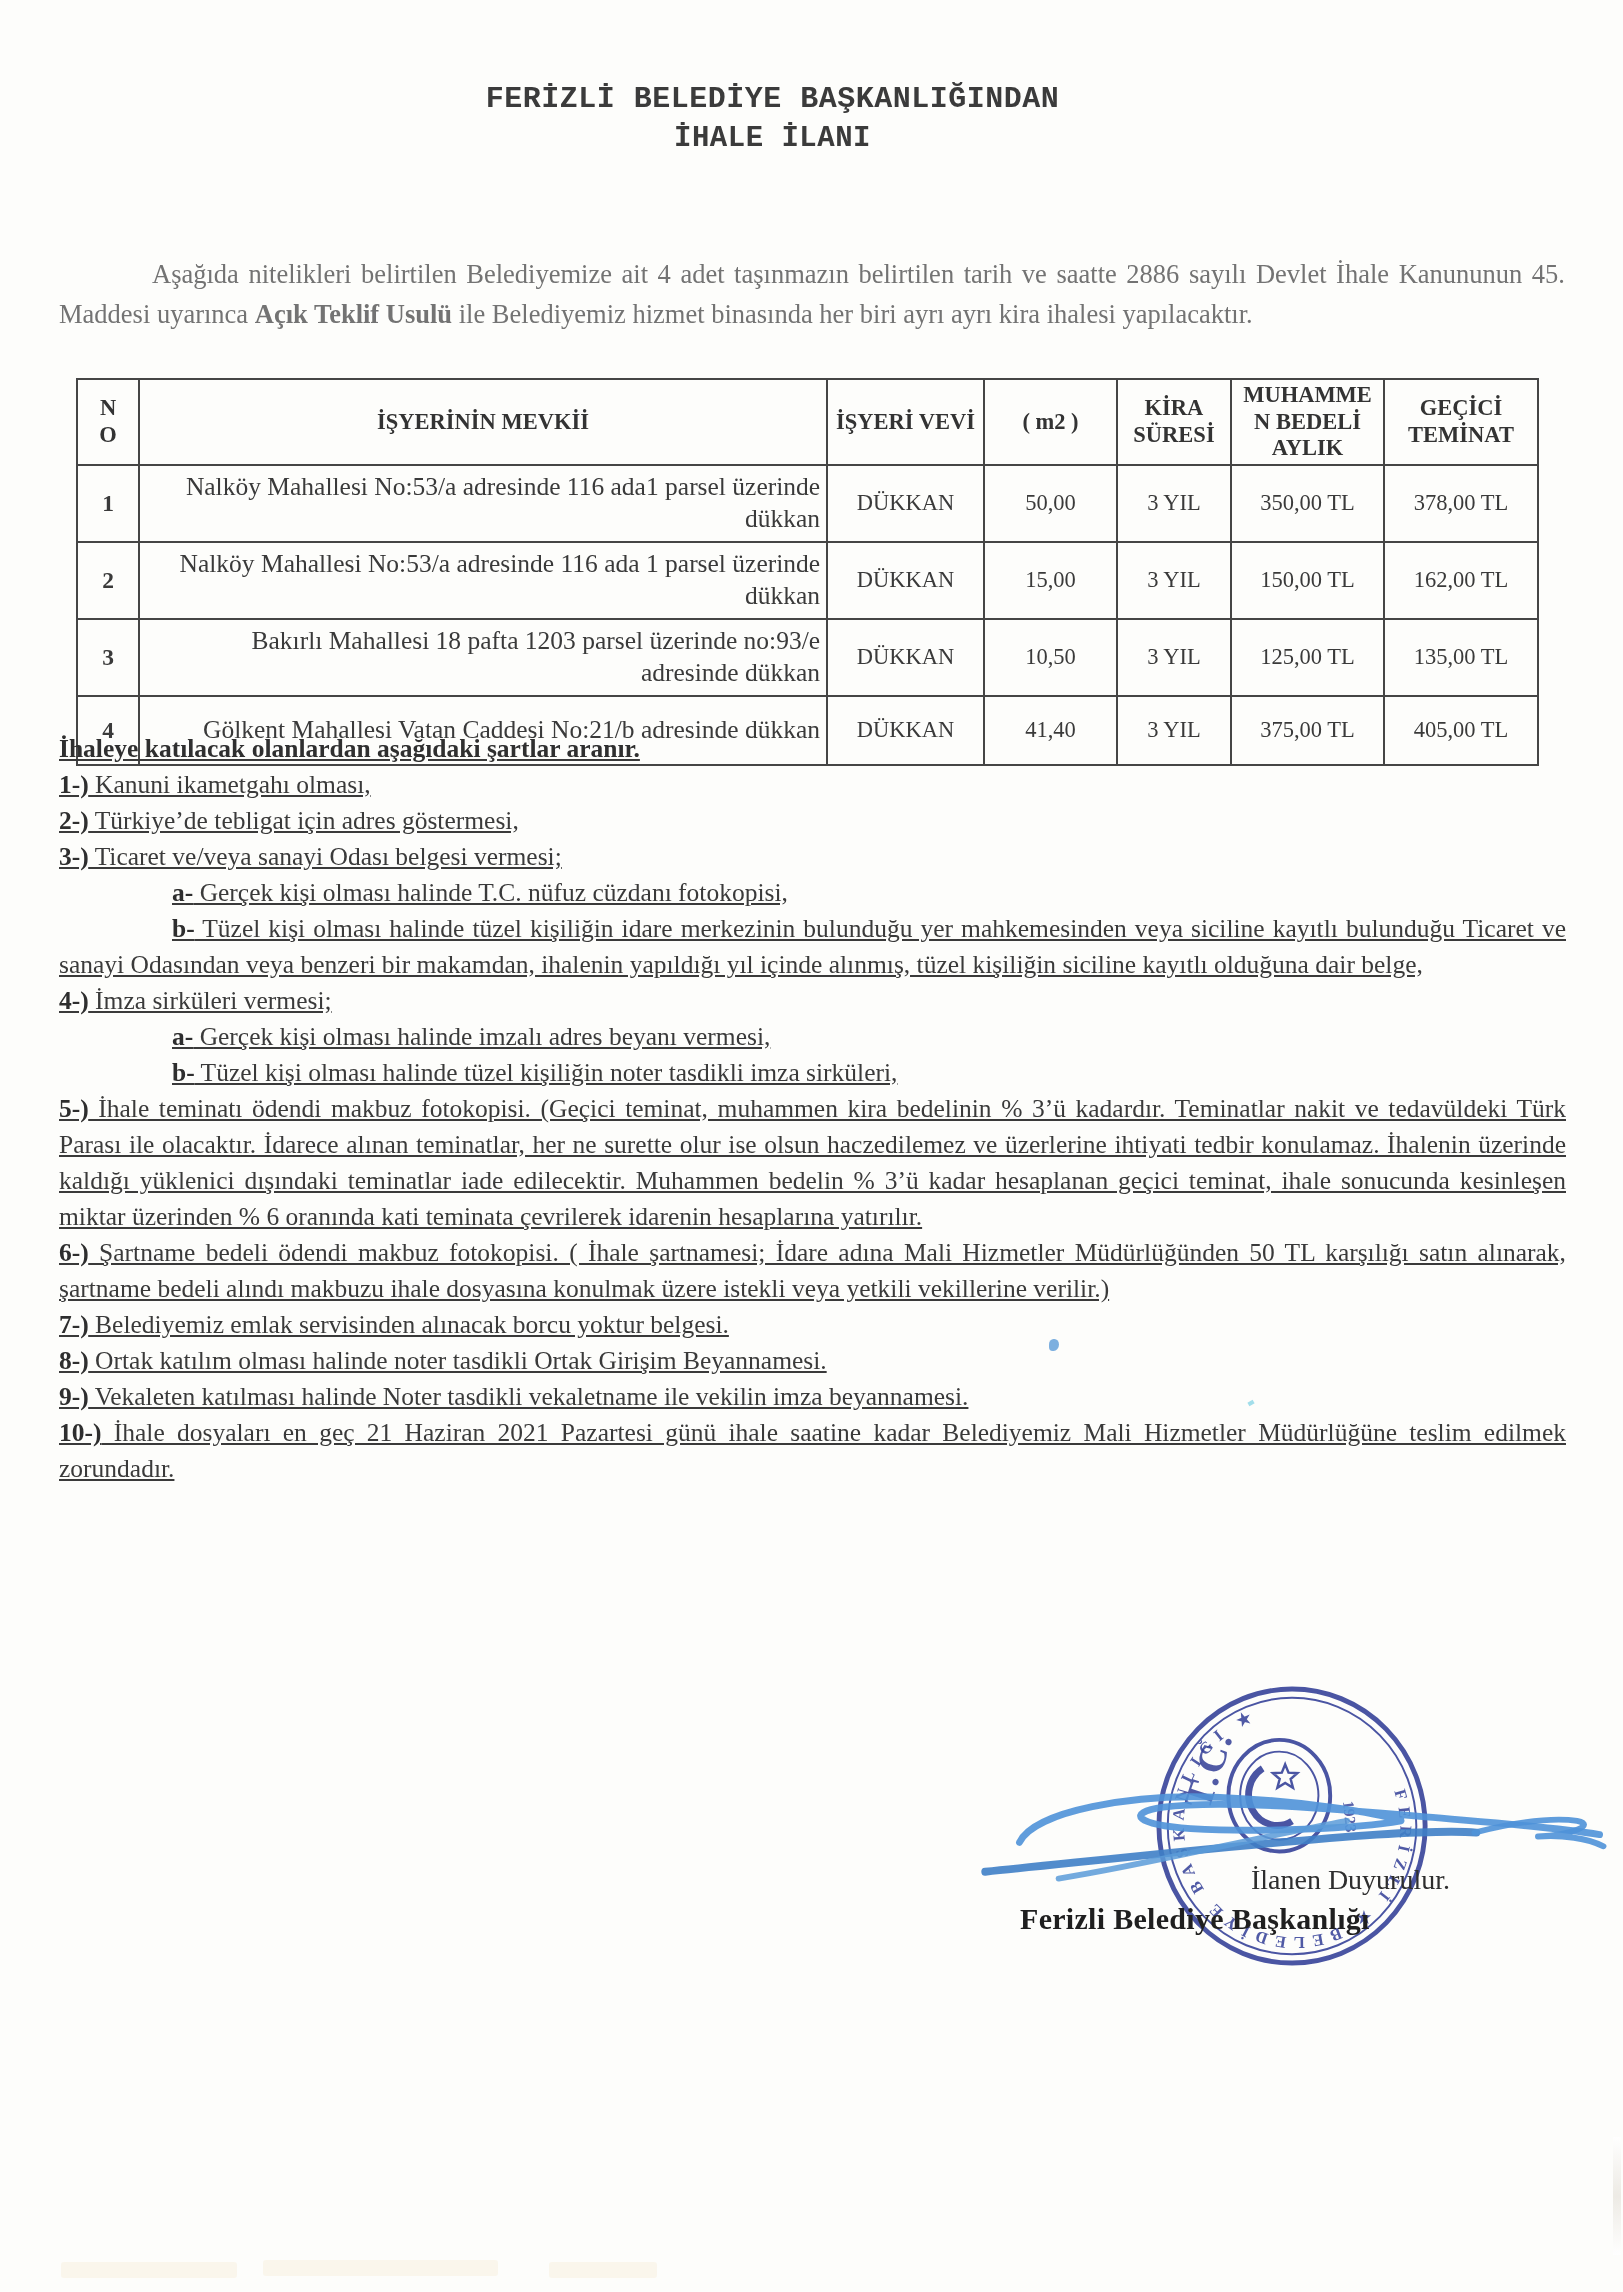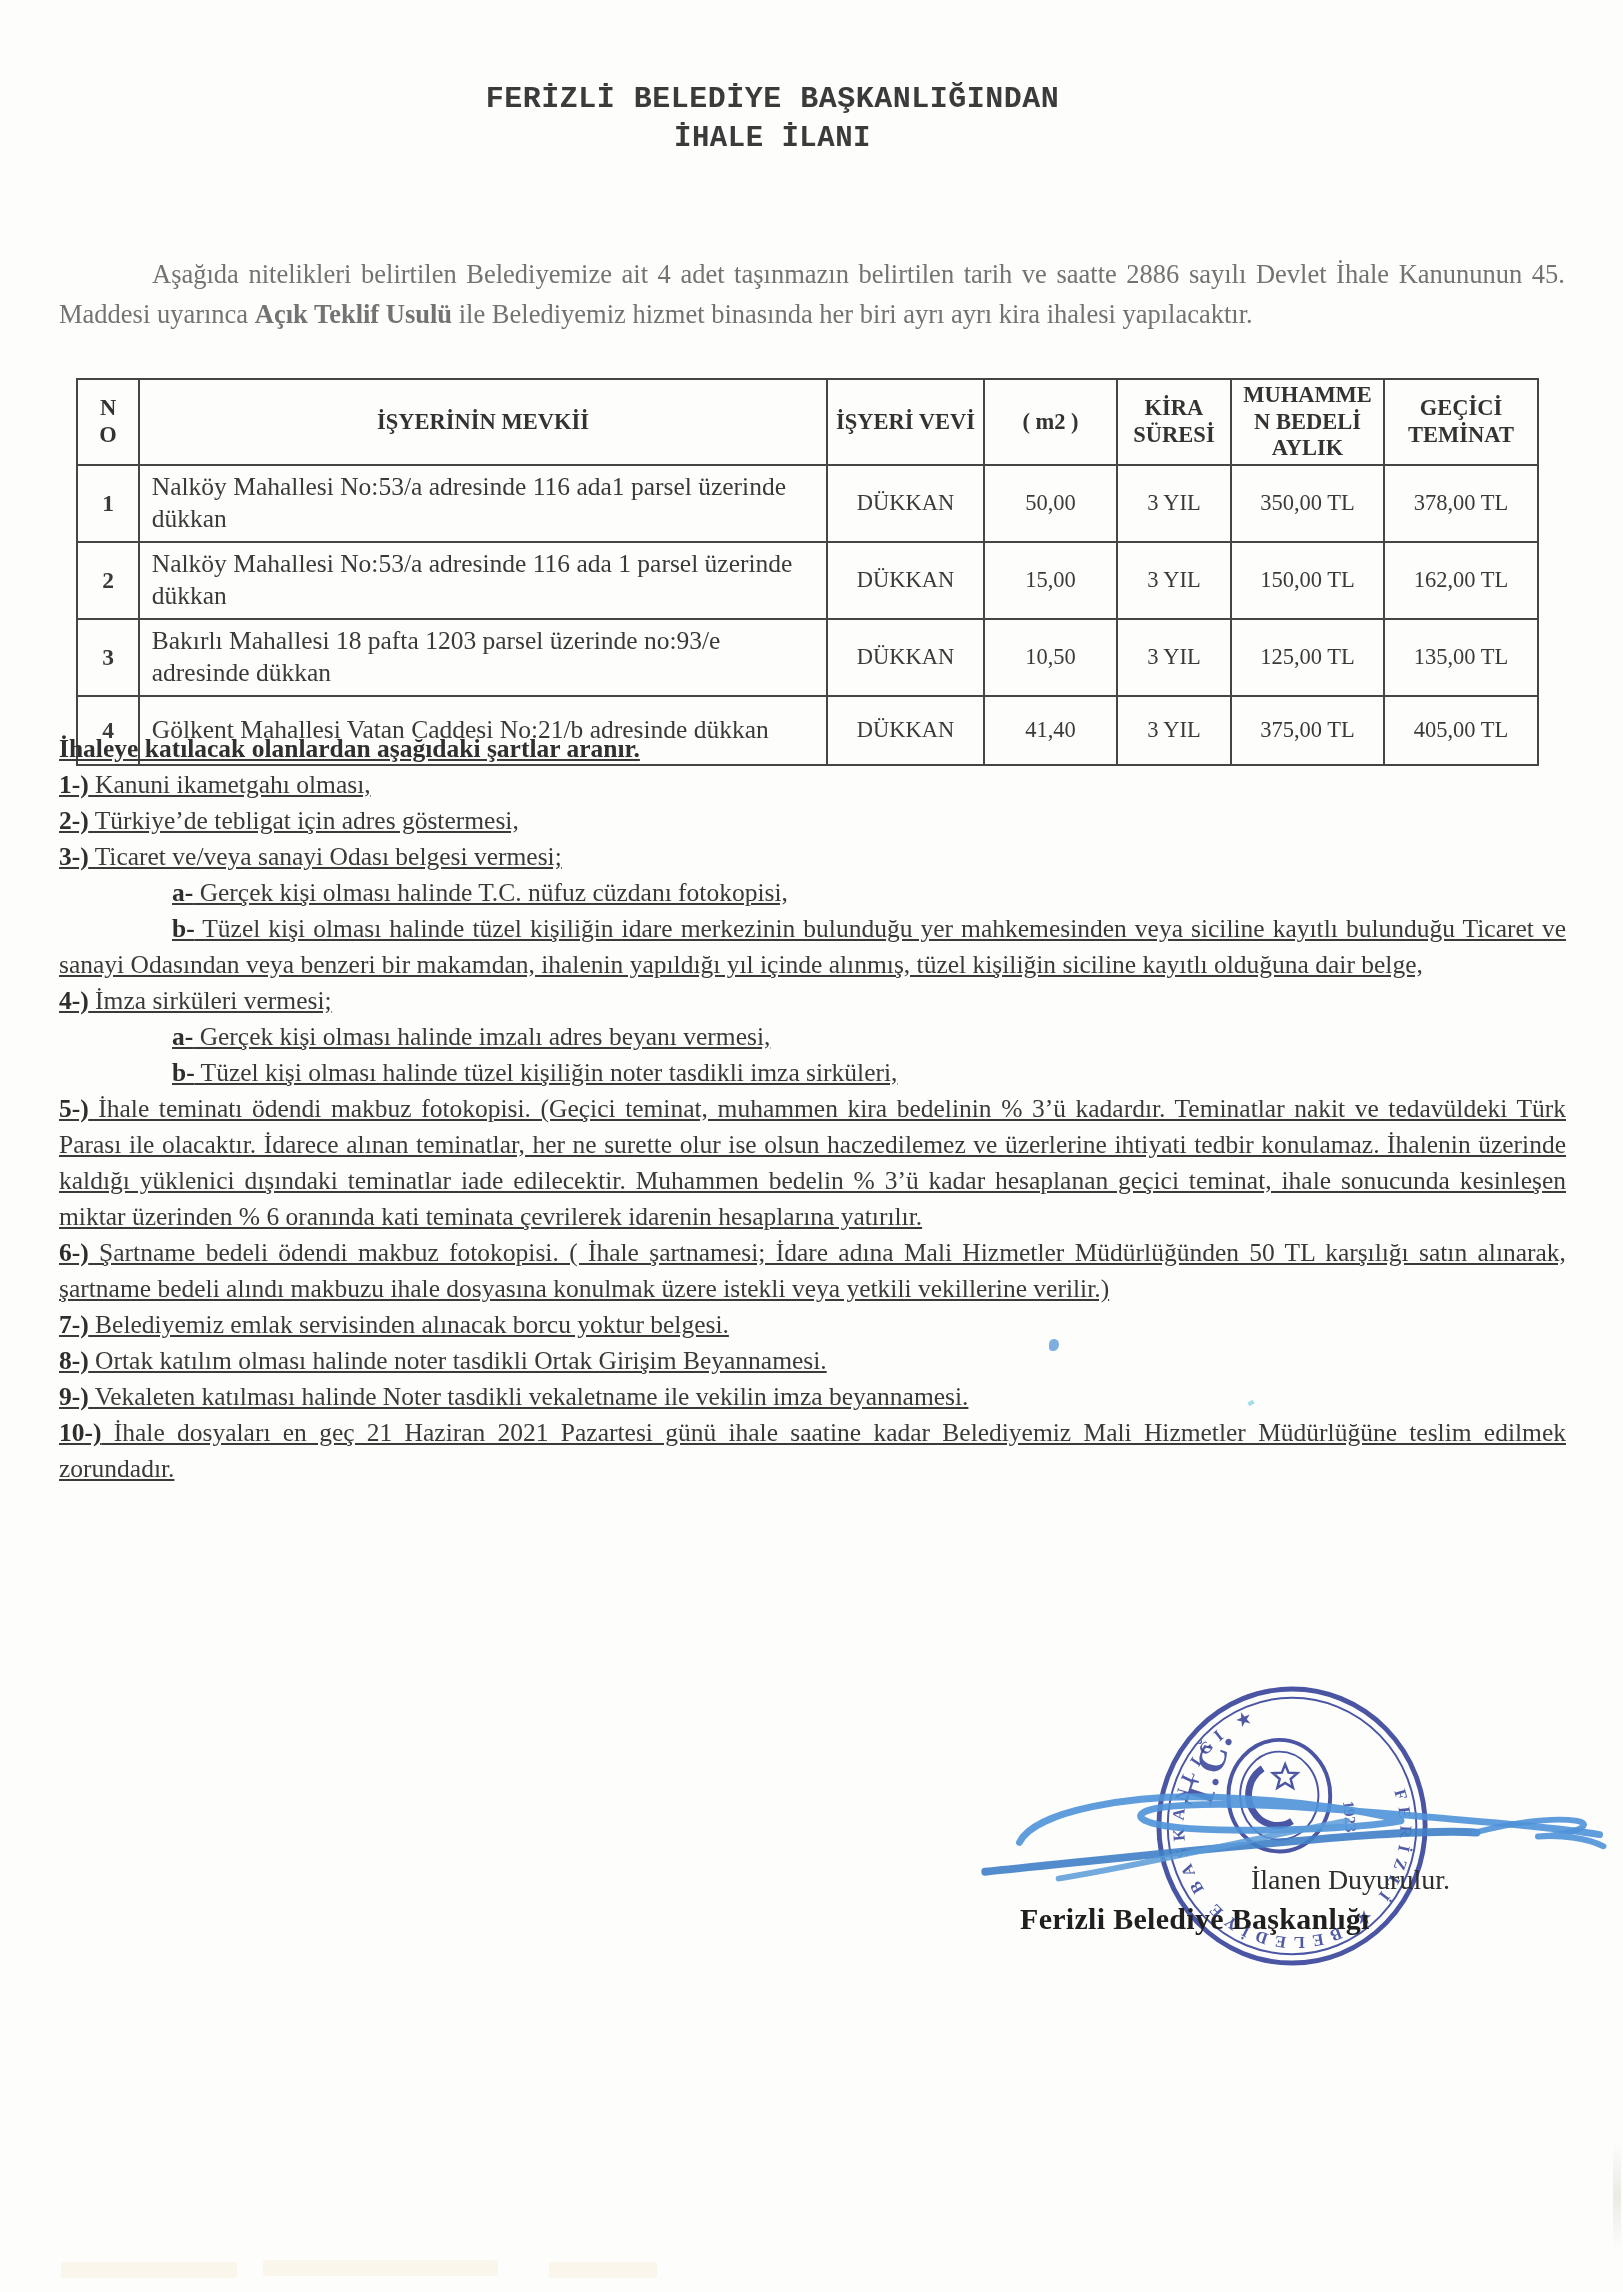--- a/index.html
+++ b/index.html
@@ -21,21 +21,21 @@
   table.lots{left:76px;top:378px;position:absolute;border-collapse:collapse;table-layout:fixed;
              width:1460px;background:transparent;}
   table.lots th,table.lots td{border:2px solid #454545;}
   table.lots{border:2.9px solid #3d3d3d;}
   table.lots th{
     font-size:22.5px;font-weight:bold;text-align:center;vertical-align:middle;
     white-space:pre-line;line-height:1.18;color:#333;height:76px;padding:2px 2.9px;
   }
   table.lots td{font-size:22.5px;text-align:center;vertical-align:middle;color:#3a3a3a;padding:2px 3.9px;}
   table.lots td.c0{font-weight:bold;font-size:23.5px;}
-  table.lots td.c1{text-align:left;font-size:25.5px;padding:3.9px 5.9px 3.9px 11.8px;line-height:32px;}
+  table.lots td.c1{text-align:right;font-size:25.5px;padding:3.9px 5.9px 3.9px 11.8px;line-height:32px;}
   table.lots tr.r{height:77px;}
   table.lots tr.r4{height:69px;}
   
   .cond-wrap{left:59px;top:731px;width:1507px;font-size:25.5px;line-height:36px;
              text-align:justify;color:#3a3a3a;text-decoration:underline;}
   .cond-head{font-weight:bold;color:#2f2f2f;}
   .cond{text-indent:0;}
   .cond.ind{text-indent:113px;}
   .cond b{color:#2e2e2e;}
   

